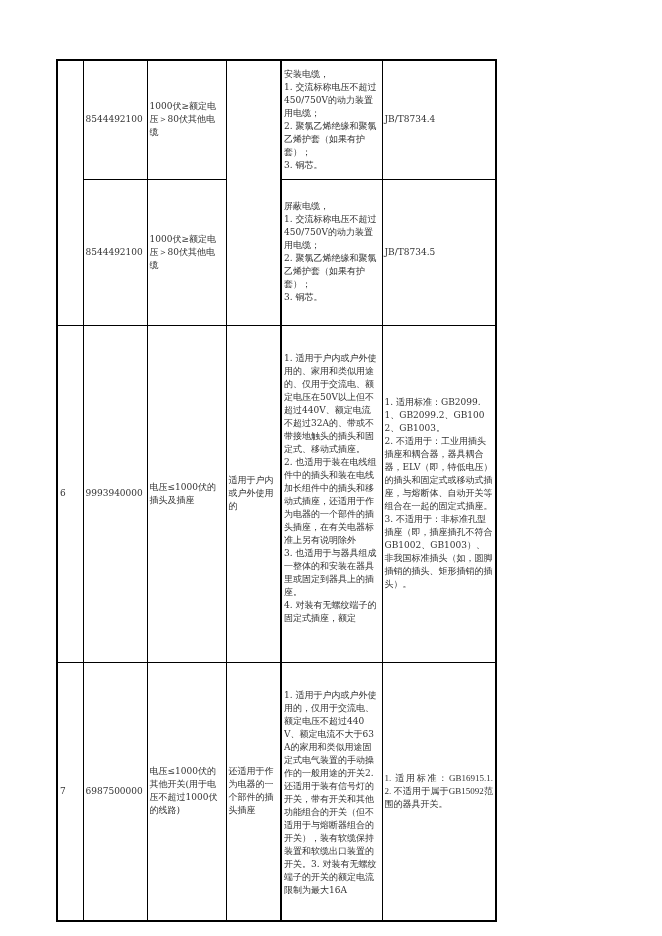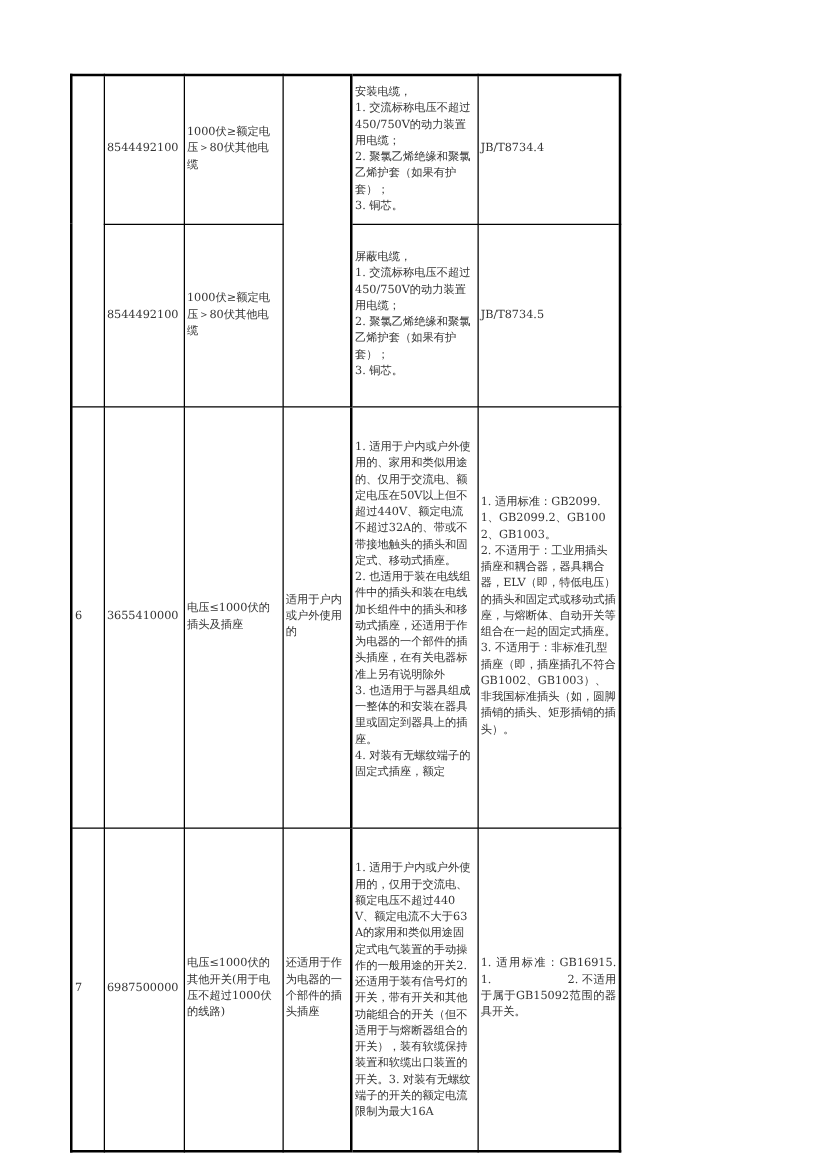--- a/index.html
+++ b/index.html
@@ -21,21 +21,21 @@
     white-space: pre-wrap;
     color: #333;
   }
   table.grid { border: 2px solid #000; }
   td.col-desc { border-left: 2px solid #000 !important; }
   td.top { vertical-align: top; }
   .clip { overflow: hidden; }
   .clip-r6 { height: 284px; }
   .clip-r7 { height: 205px; }
   td.std { padding-left: 3px; margin-left: 25px; }
-  .std7 { text-align: justify; text-align-last: left; }
+  .std7 { text-align: justify; text-align-last: left; font-family: Liberation Serif, serif; }
 </style>
 </head>
 <body>
 
 <div class="sheet">
   <table class="grid">
     <colgroup>
       <col style="width:26px">
       <col style="width:64px">
       <col style="width:79px">
@@ -59,21 +59,21 @@
         <td>8544492100</td>
         <td>1000伏≥额定电压＞80伏其他电缆</td>
         <td class="col-desc">屏蔽电缆，
 1. 交流标称电压不超过450/750V的动力装置用电缆；
 2. 聚氯乙烯绝缘和聚氯乙烯护套（如果有护套）；
 3. 铜芯。</td>
         <td class="std">JB/T8734.5</td>
       </tr>
       <tr style="height:285px">
         <td>6</td>
-        <td>3655410000</td>
+        <td>9993940000</td>
         <td>电压≤1000伏的插头及插座</td>
         <td>适用于户内或户外使用的</td>
         <td class="col-desc top">
           <div class="clip clip-r6">1. 适用于户内或户外使用的、家用和类似用途的、仅用于交流电、额定电压在50V以上但不超过440V、额定电流不超过32A的、带或不带接地触头的插头和固定式、移动式插座。
 2. 也适用于装在电线组件中的插头和装在电线加长组件中的插头和移动式插座，还适用于作为电器的一个部件的插头插座，在有关电器标准上另有说明除外
 3. 也适用于与器具组成一整体的和安装在器具里或固定到器具上的插座。
 4. 对装有无螺纹端子的固定式插座，额定</div>
         </td>
         <td class="std">1. 适用标准：GB2099.1、GB2099.2、GB1002、GB1003。
 2. 不适用于：工业用插头插座和耦合器，器具耦合器，ELV（即，特低电压）的插头和固定式或移动式插座，与熔断体、自动开关等组合在一起的固定式插座。

